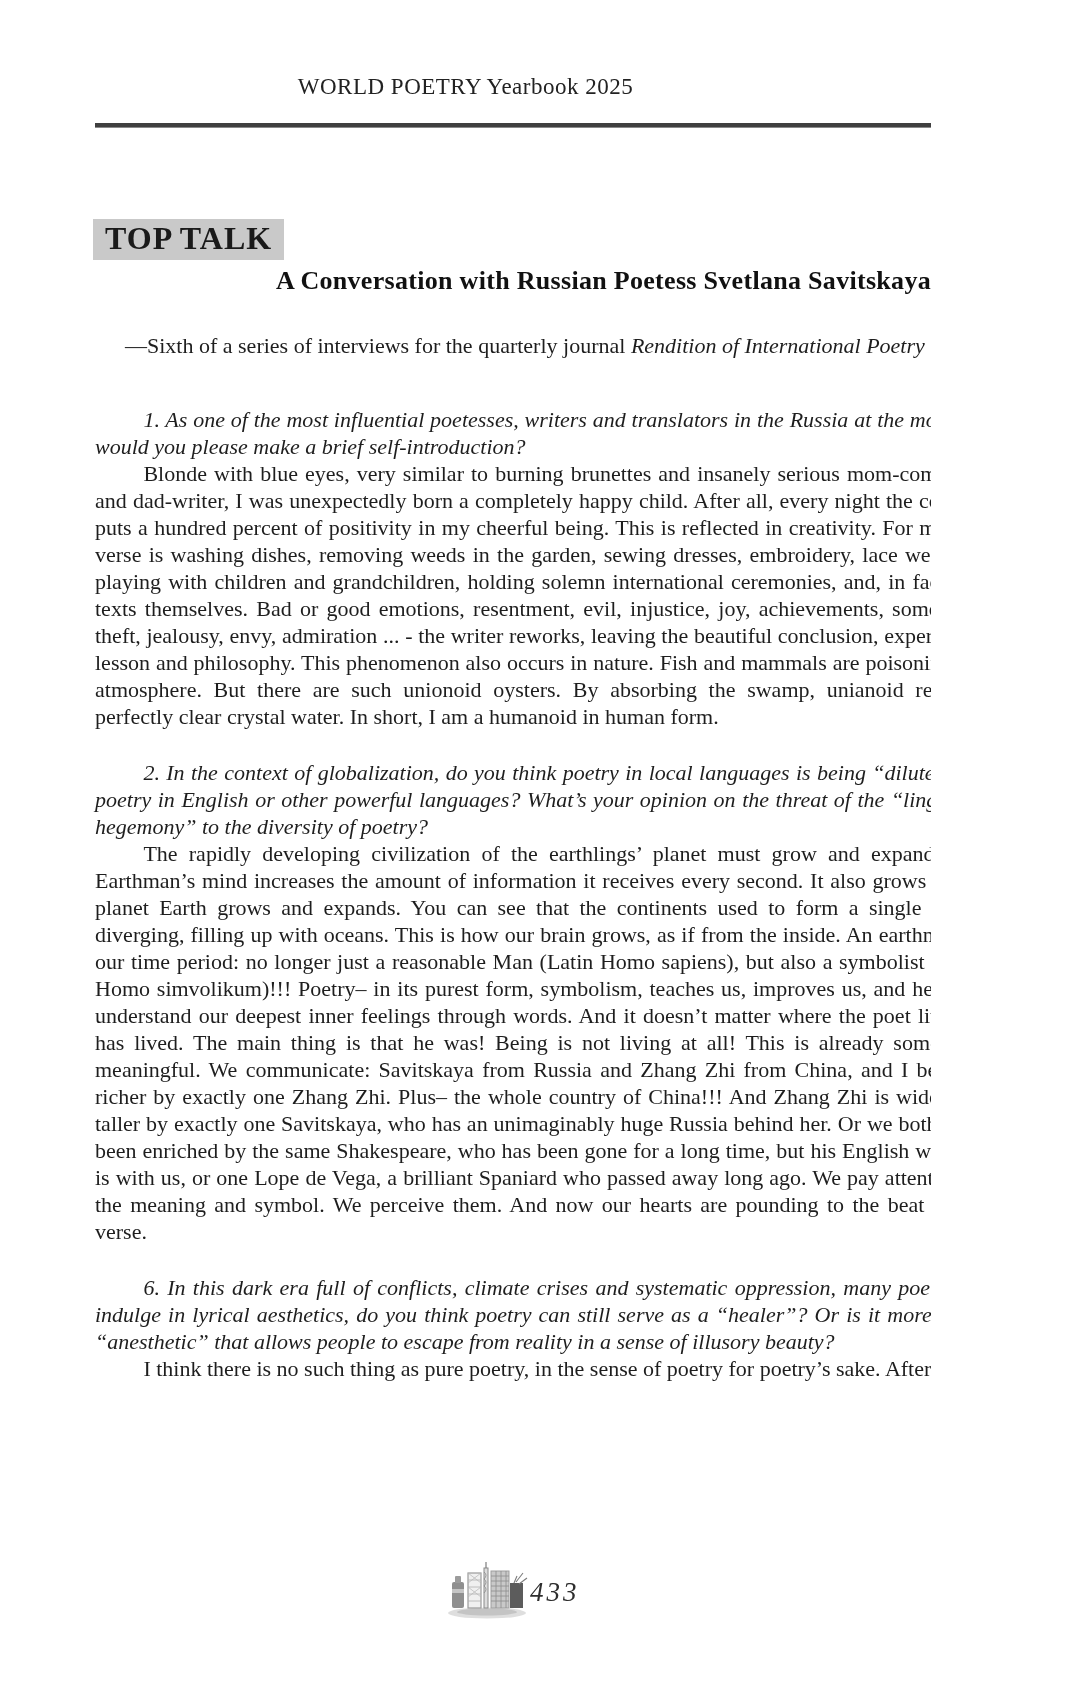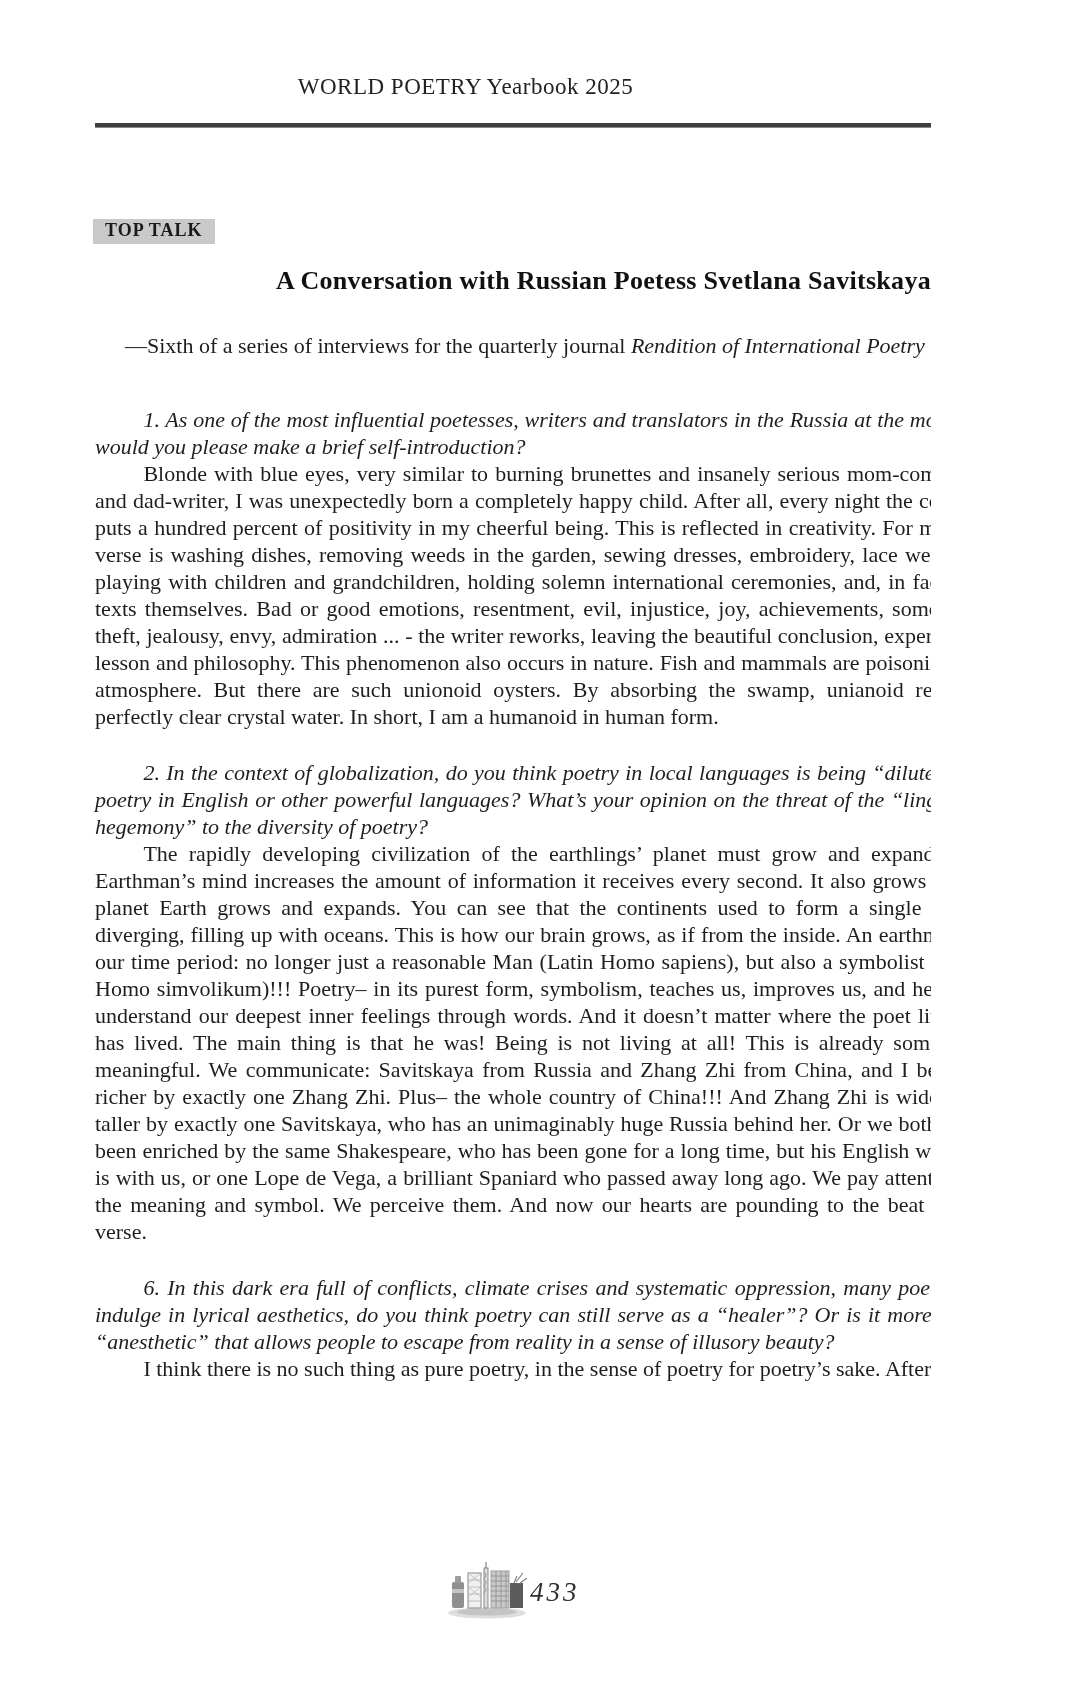--- a/index.html
+++ b/index.html
@@ -27,21 +27,21 @@
     width: 890px; height: 4px;
     background: #3f3f3f;
     border-bottom: 1px solid #8a8a8a;
   }
   .section-label {
     position: absolute;
     top: 219px; left: 93px;
     background: #c9c9c9;
     padding: 1px 12px 3px 12px;
     font-weight: bold;
-    font-size: 18px;
+    font-size: 32px;
     letter-spacing: 1px;
     color: #1a1a1a;
   }
   .article-title {
     position: absolute;
     top: 266px; left: 0;
     width: 100%;
     text-align: right;
     font-weight: bold;
     font-size: 26px;

